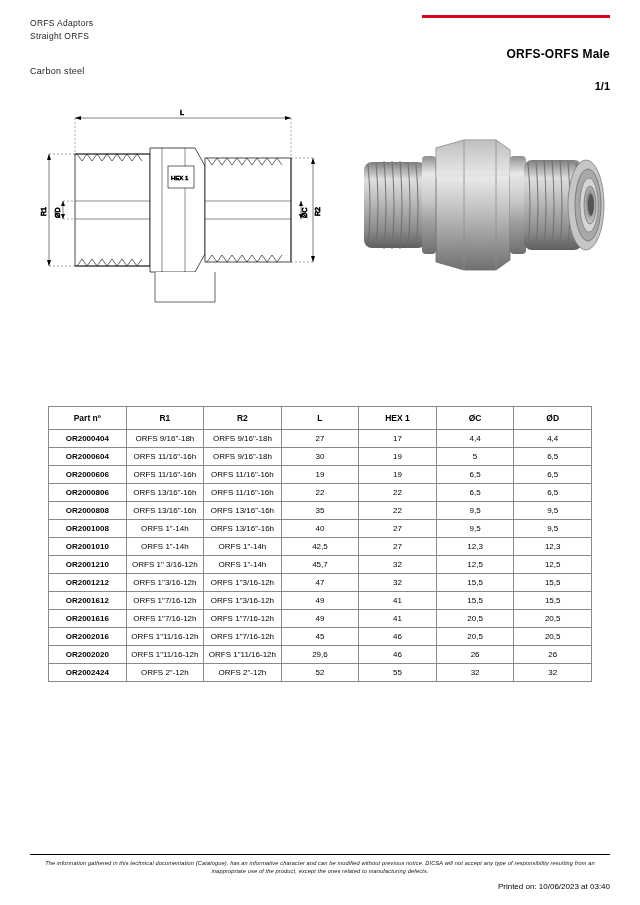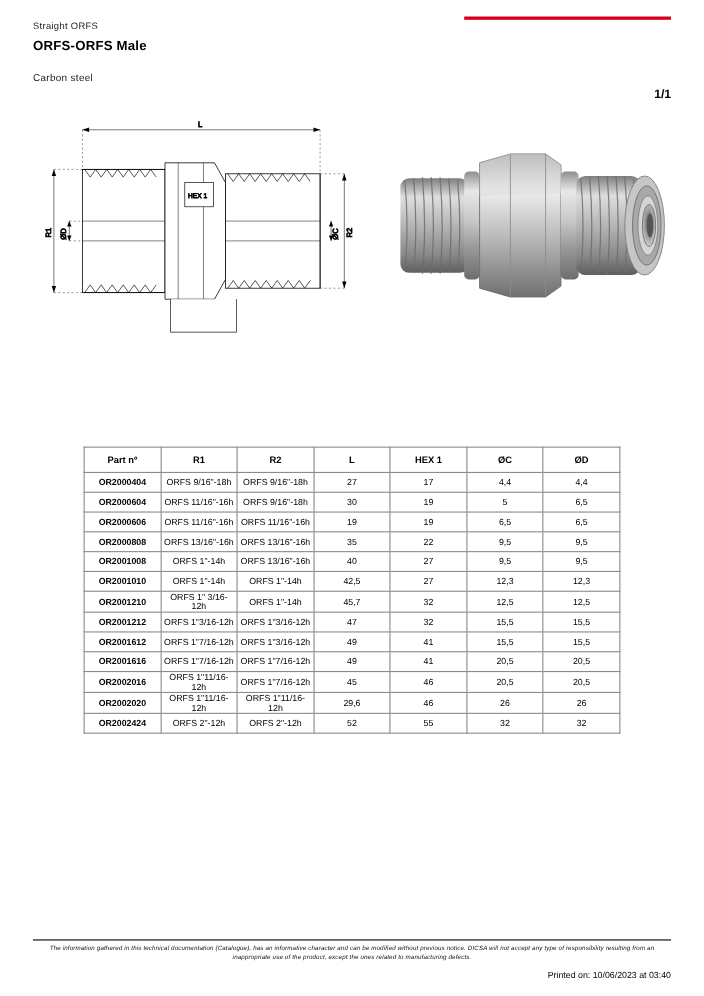--- a/index.html
+++ b/index.html
@@ -39,20 +39,21 @@
     font-size: 8.5px;
     letter-spacing: 0.3px;
     color: #222;
     margin-bottom: 6px;
   }
   .hdr-title {
     font-size: 12px;
     font-weight: bold;
     letter-spacing: 0.2px;
     color: #000;
+    text-align: right;
   }
   .hdr-material {
     position: absolute;
     left: 0;
     top: 66px;
     font-size: 9px;
     color: #222;
     letter-spacing: 0.3px;
   }
   .logo {
@@ -102,21 +103,21 @@
     left: 330px;
     top: 10px;
   }
 
   
   .table-wrap {
     margin-top: 10px;
   }
   table.spec {
     border-collapse: collapse;
-    width: 488px;
+    width: 544px;
     margin: 4px auto;
     table-layout: fixed;
   }
   table.spec th, table.spec td {
     border: 1px solid #8a8a8a;
     font-size: 8px;
     text-align: center;
     height: 17px;
     padding: 0 2px;
     color: #000;
@@ -167,20 +168,21 @@
   
   .dimlabel { font-family: "Liberation Sans", sans-serif; font-size: 7px; fill: #000; }
   .hexlabel { font-family: "Liberation Sans", sans-serif; font-size: 6px; fill: #000; }
 </style>
 </head>
 <body>
 
 <div class="page">
 
   <div class="header">
+    <div class="hdr-line1">ORFS Adaptors</div>
     <div class="hdr-line2">Straight ORFS</div>
     <div class="hdr-title">ORFS-ORFS Male</div>
     <div class="hdr-material">Carbon steel</div>
 
     <div class="logo">
       <div class="logo-bar"></div>
     </div>
     <div class="page-num">1/1</div>
   </div>
 
@@ -363,20 +365,29 @@
         <tr>
           <td class="partno">OR2000606</td>
           <td>ORFS 11/16"-16h</td>
           <td>ORFS 11/16"-16h</td>
           <td>19</td>
           <td>19</td>
           <td>6,5</td>
           <td>6,5</td>
         </tr>
         <tr>
+          <td class="partno">OR2000806</td>
+          <td>ORFS 13/16"-16h</td>
+          <td>ORFS 11/16"-16h</td>
+          <td>22</td>
+          <td>22</td>
+          <td>6,5</td>
+          <td>6,5</td>
+        </tr>
+        <tr>
           <td class="partno">OR2000808</td>
           <td>ORFS 13/16"-16h</td>
           <td>ORFS 13/16"-16h</td>
           <td>35</td>
           <td>22</td>
           <td>9,5</td>
           <td>9,5</td>
         </tr>
         <tr>
           <td class="partno">OR2001008</td>

